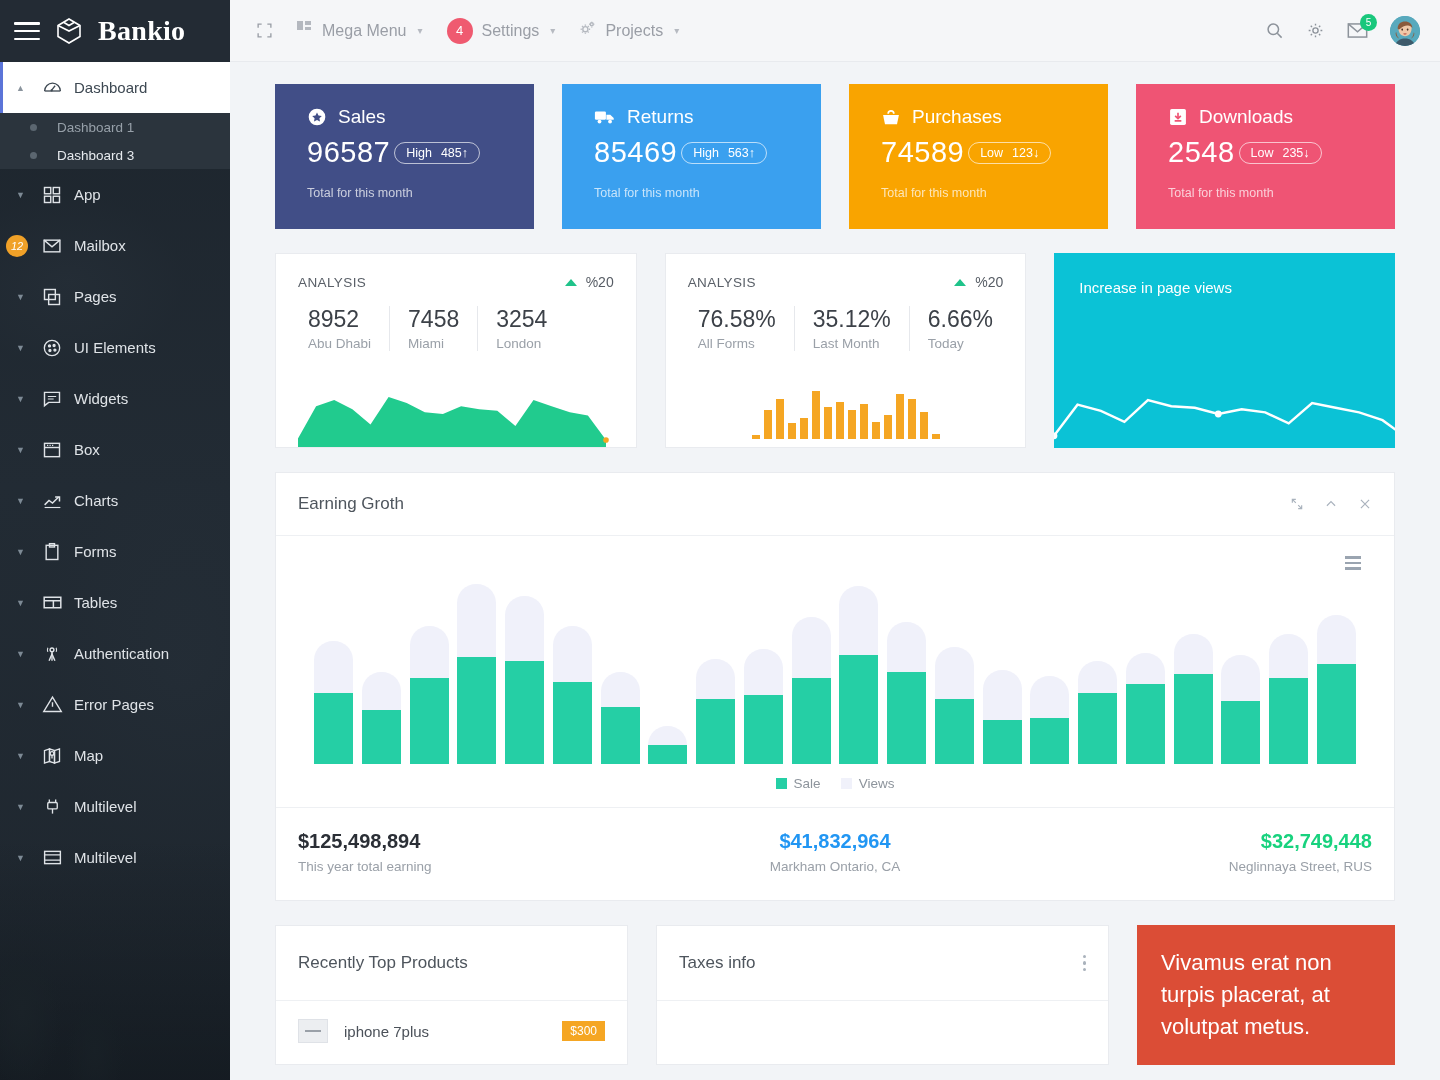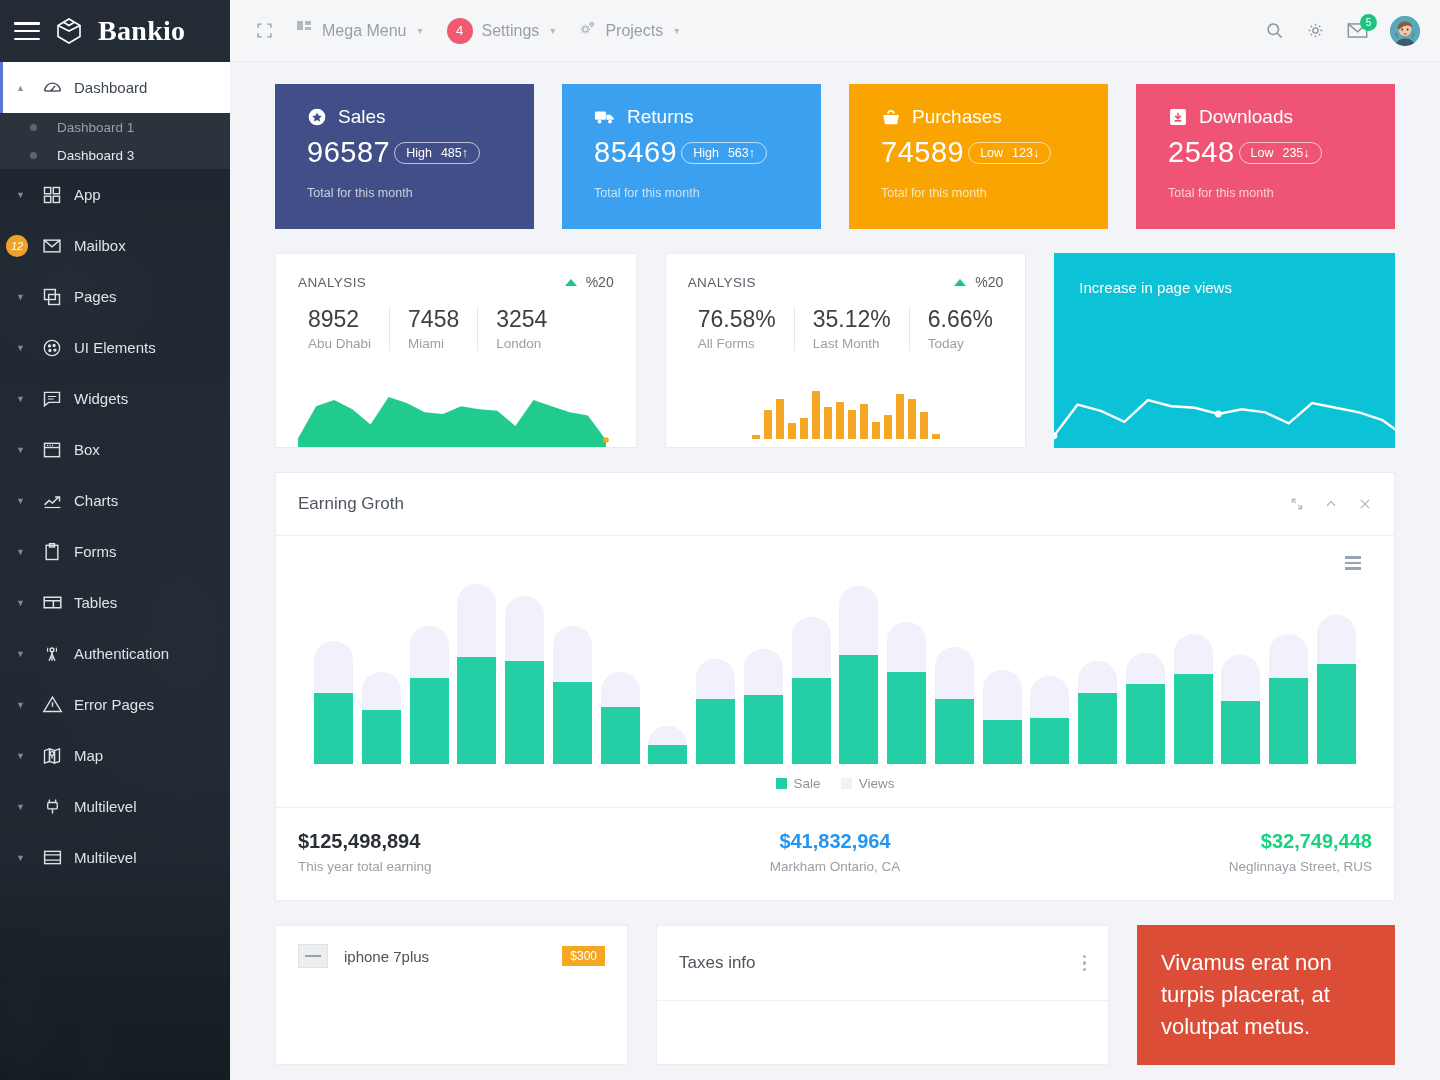--- a/index.html
+++ b/index.html
@@ -801,20 +801,23 @@
           </div>
           <div class="tot r">
             <div class="tot-v" style="color:#18d27e">$32,749,448</div>
             <div class="tot-l">Neglinnaya Street, RUS</div>
           </div>
         </div>
       </section>
 
       <section class="brow">
         <div class="bcard p1">
+          <div class="bcard-head">
+            <span class="bcard-title">Recently Top Products</span>
+          </div>
           <div class="prod">
             <span class="prod-img">
               <svg width="16" height="4" viewBox="0 0 16 4">
                   <rect x="0" y="1" width="16" height="2" fill="#9aa0a8"></rect>
                 </svg>
             </span>
             <span class="prod-name">iphone 7plus</span>
             <span class="price-tag">$300</span>
           </div>
         </div>

